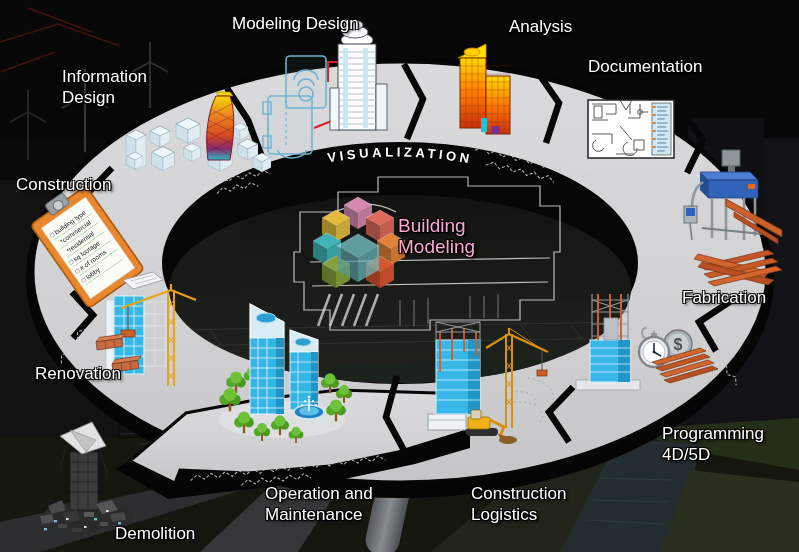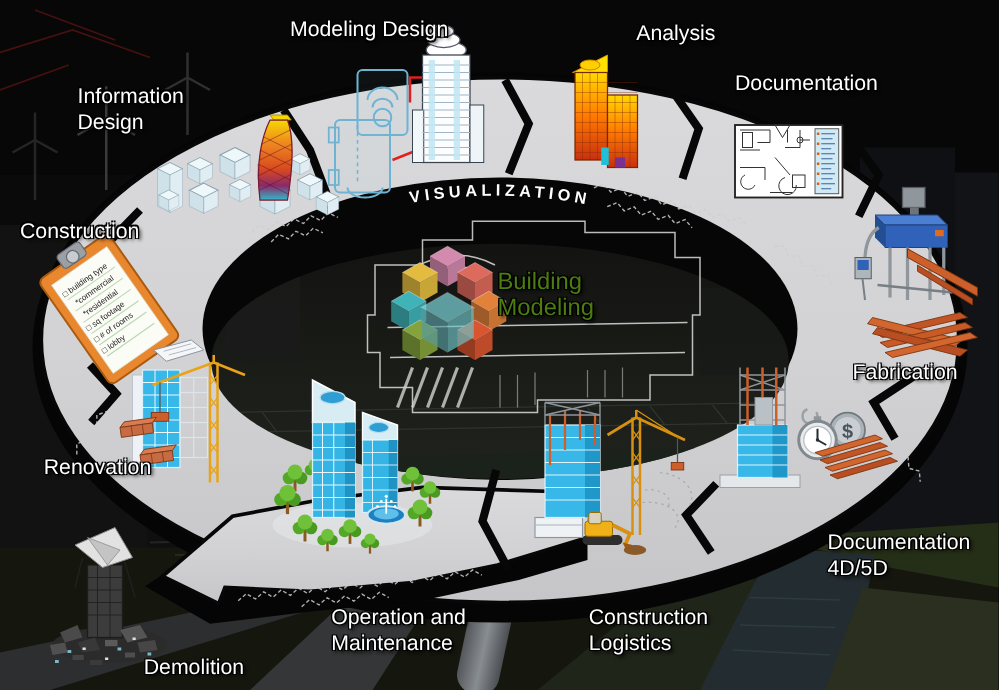--- a/index.html
+++ b/index.html
@@ -3,21 +3,21 @@
 <meta charset="utf-8">
 <style>
   html,body{margin:0;padding:0;background:#0a0a0a;}
   #stage{position:relative;width:799px;height:552px;overflow:hidden;background:#0a0a0a;
          font-family:"Liberation Sans",sans-serif;}
   svg{position:absolute;left:0;top:0;}
   .lbl{position:absolute;color:#fff;font:400 17px/21px "Liberation Sans",sans-serif;
        text-shadow:-1px -1px 0 #000,1px -1px 0 #000,-1px 1px 0 #000,1px 1px 0 #000,2px 2px 3px rgba(0,0,0,.95);
        white-space:pre-line;}
   .wrap{white-space:normal;}
-  .title{position:absolute;left:398px;top:216px;color:#4d7c0f;
+  .title{position:absolute;left:398px;top:216px;color:#f9a8d4;
          font:400 19px/20.5px "Liberation Sans",sans-serif;
          text-shadow:-1px -1px 0 #000,1px -1px 0 #000,-1px 1px 0 #000,1px 1px 0 #000,2px 2px 3px rgba(0,0,0,.95);}
   .viz-text{font:700 13px "Liberation Sans",sans-serif;letter-spacing:3.5px;fill:#fff;}
   .chk{font:400 6.5px "Liberation Sans",sans-serif;fill:#222;}
   .divider{stroke:#070707;stroke-width:6.5;fill:none;stroke-linejoin:miter;}
   .zig{stroke:#cfcfcf;stroke-width:1.1;fill:none;stroke-dasharray:3 2;opacity:.85;}
   .wire{stroke:#f2f2f2;stroke-width:1.2;fill:none;opacity:.85;}
   .planline{stroke:#333;stroke-width:0.8;fill:none;}
 </style>
 </head>
@@ -719,21 +719,21 @@
     </g>
   </g>
 </svg>
 
 <div class="lbl" style="left:16px;top:174px;">Construction</div>
 <div class="lbl wrap" style="left:62px;top:66px;width:110px;">Information Design</div>
 <div class="lbl" style="left:232px;top:13px;">Modeling Design</div>
 <div class="lbl" style="left:496px;top:16px;margin-left:13px;">Analysis</div>
 <div class="lbl" style="left:588px;top:56px;">Documentation</div>
 <div class="lbl" style="left:682px;top:287px;text-align:center;">Fabrication</div>
-<div class="lbl wrap" style="left:662px;top:423px;width:112px;">Documentation 4D/5D</div>
+<div class="lbl wrap" style="left:662px;top:423px;width:112px;">Programming 4D/5D</div>
 <div class="lbl wrap" style="left:471px;top:483px;width:112px;">Construction Logistics</div>
 <div class="lbl wrap" style="left:265px;top:483px;width:124px;">Operation and Maintenance</div>
 <div class="lbl" style="left:15px;top:363px;padding-left:20px;">Renovation</div>
 <div class="lbl" style="left:115px;top:523px;">Demolition</div>
 
 <div class="title">
   <div>Building</div>
   <div>Modeling</div>
 </div>
 

